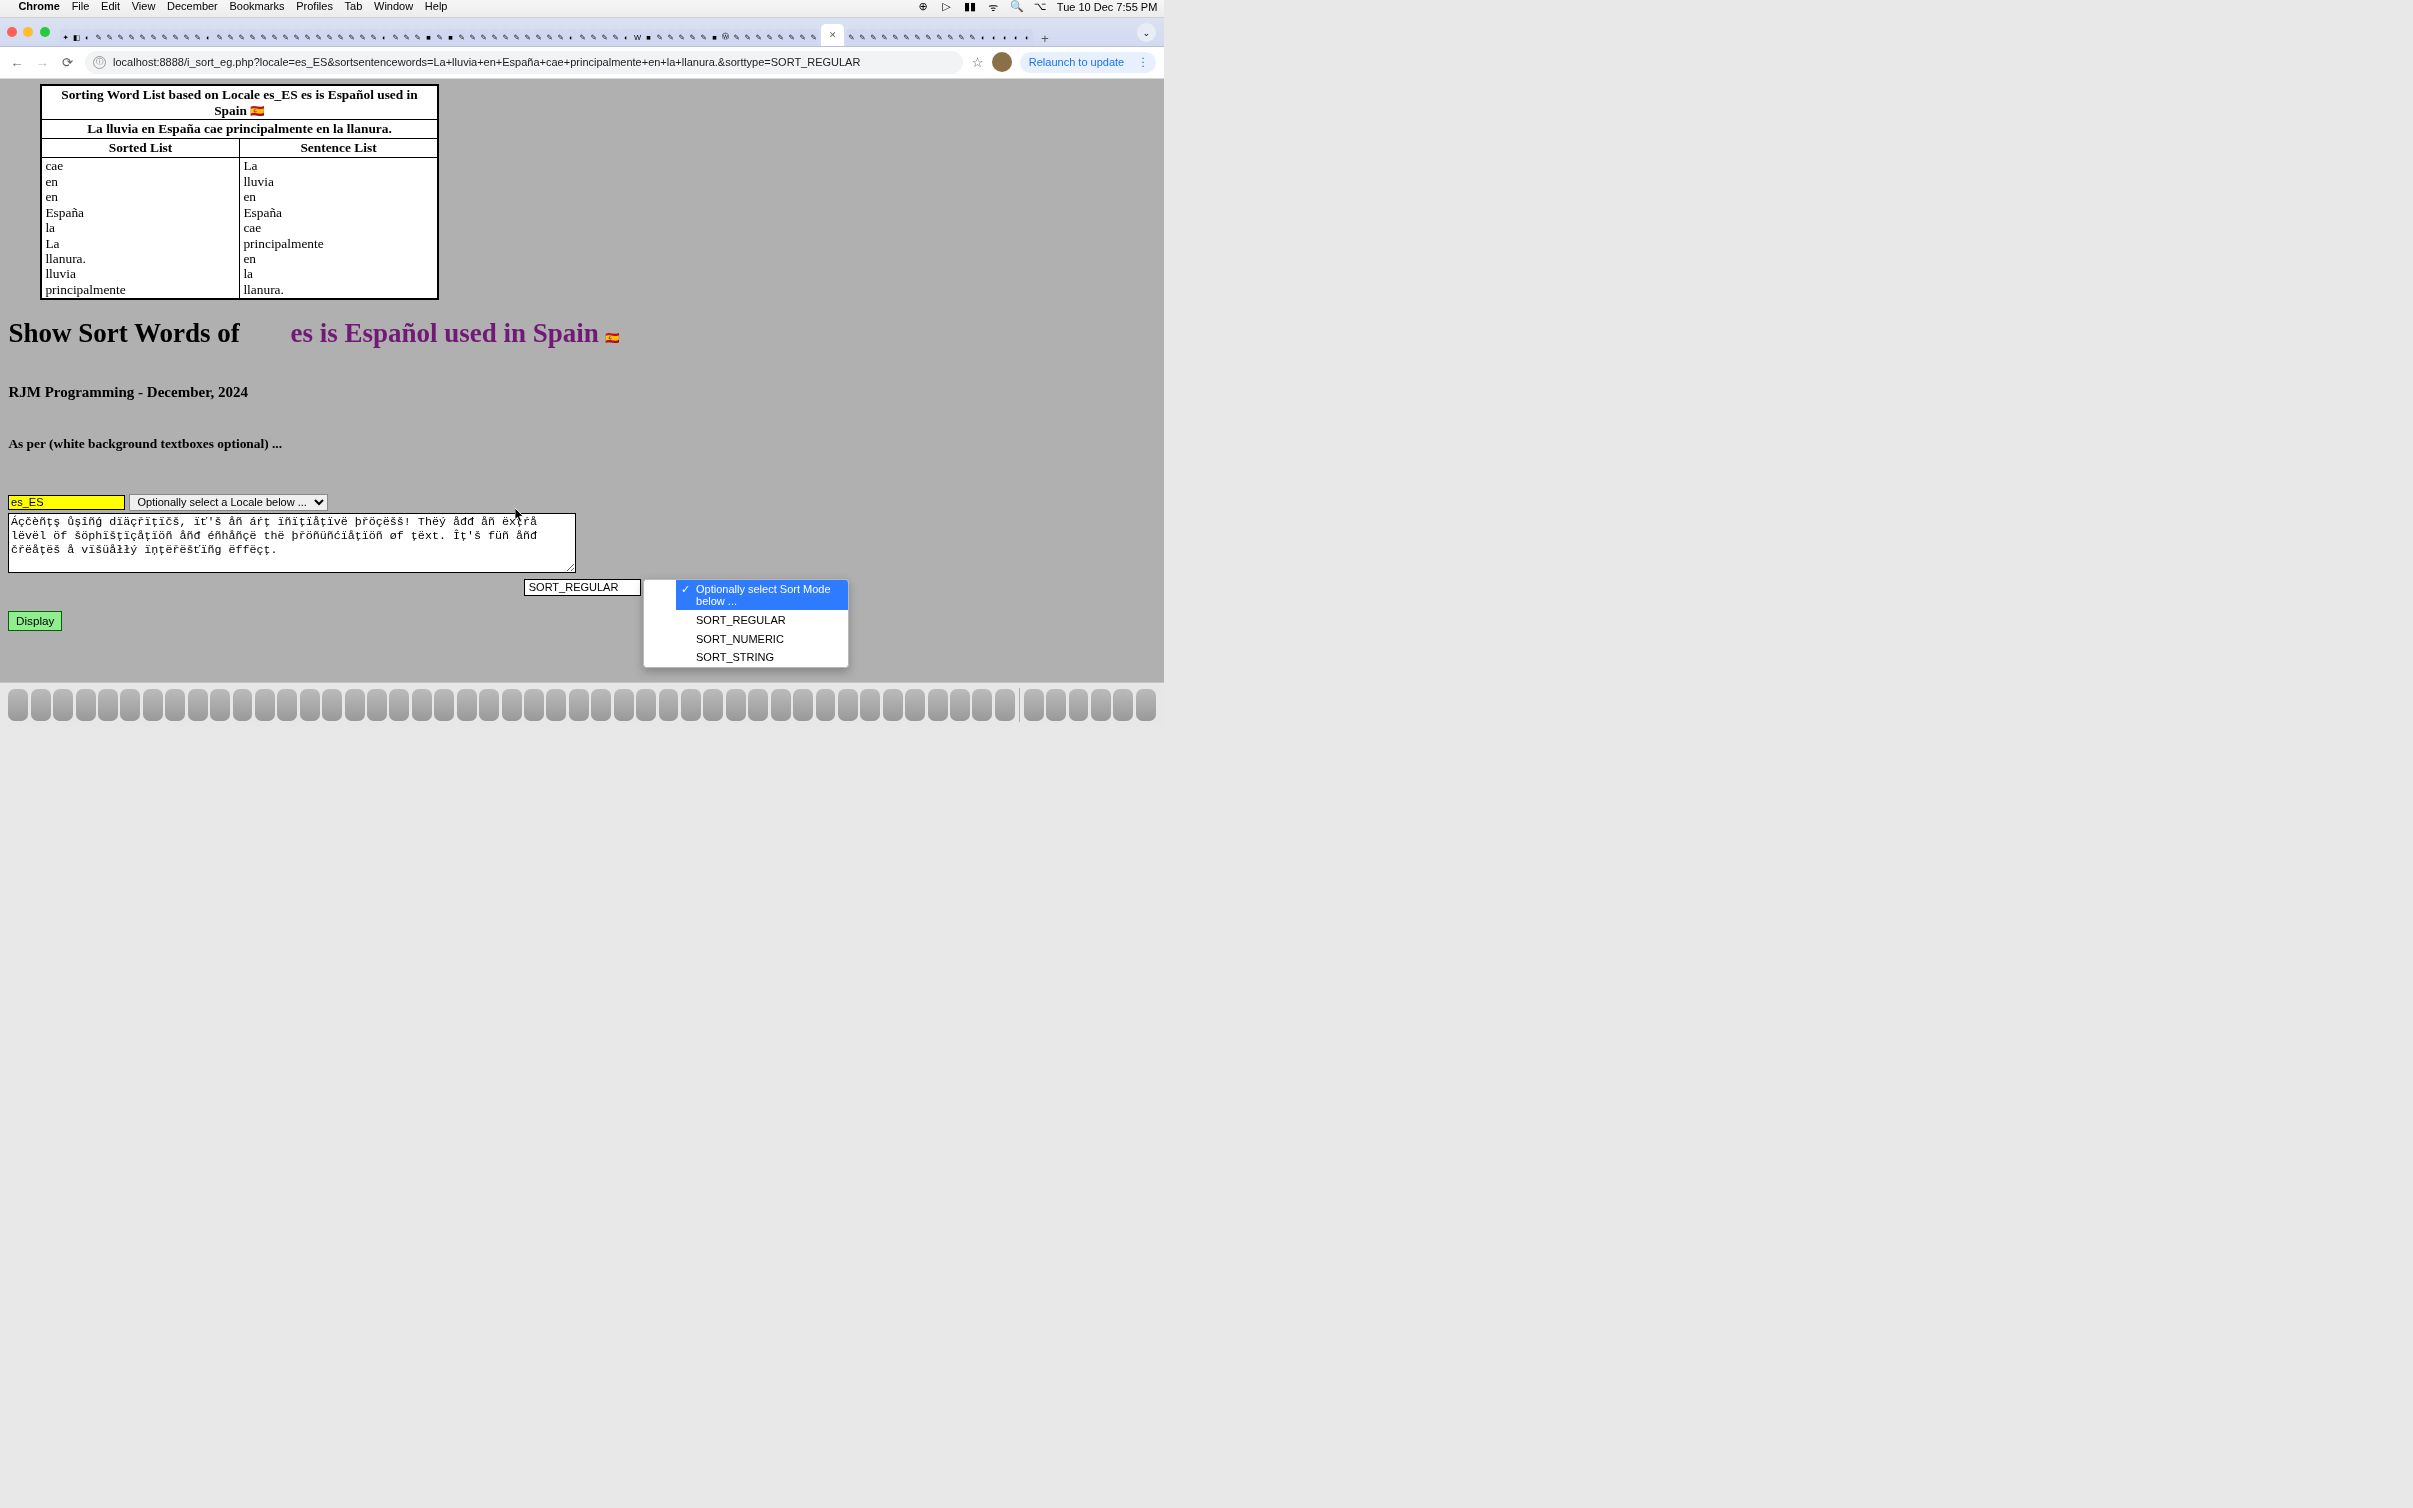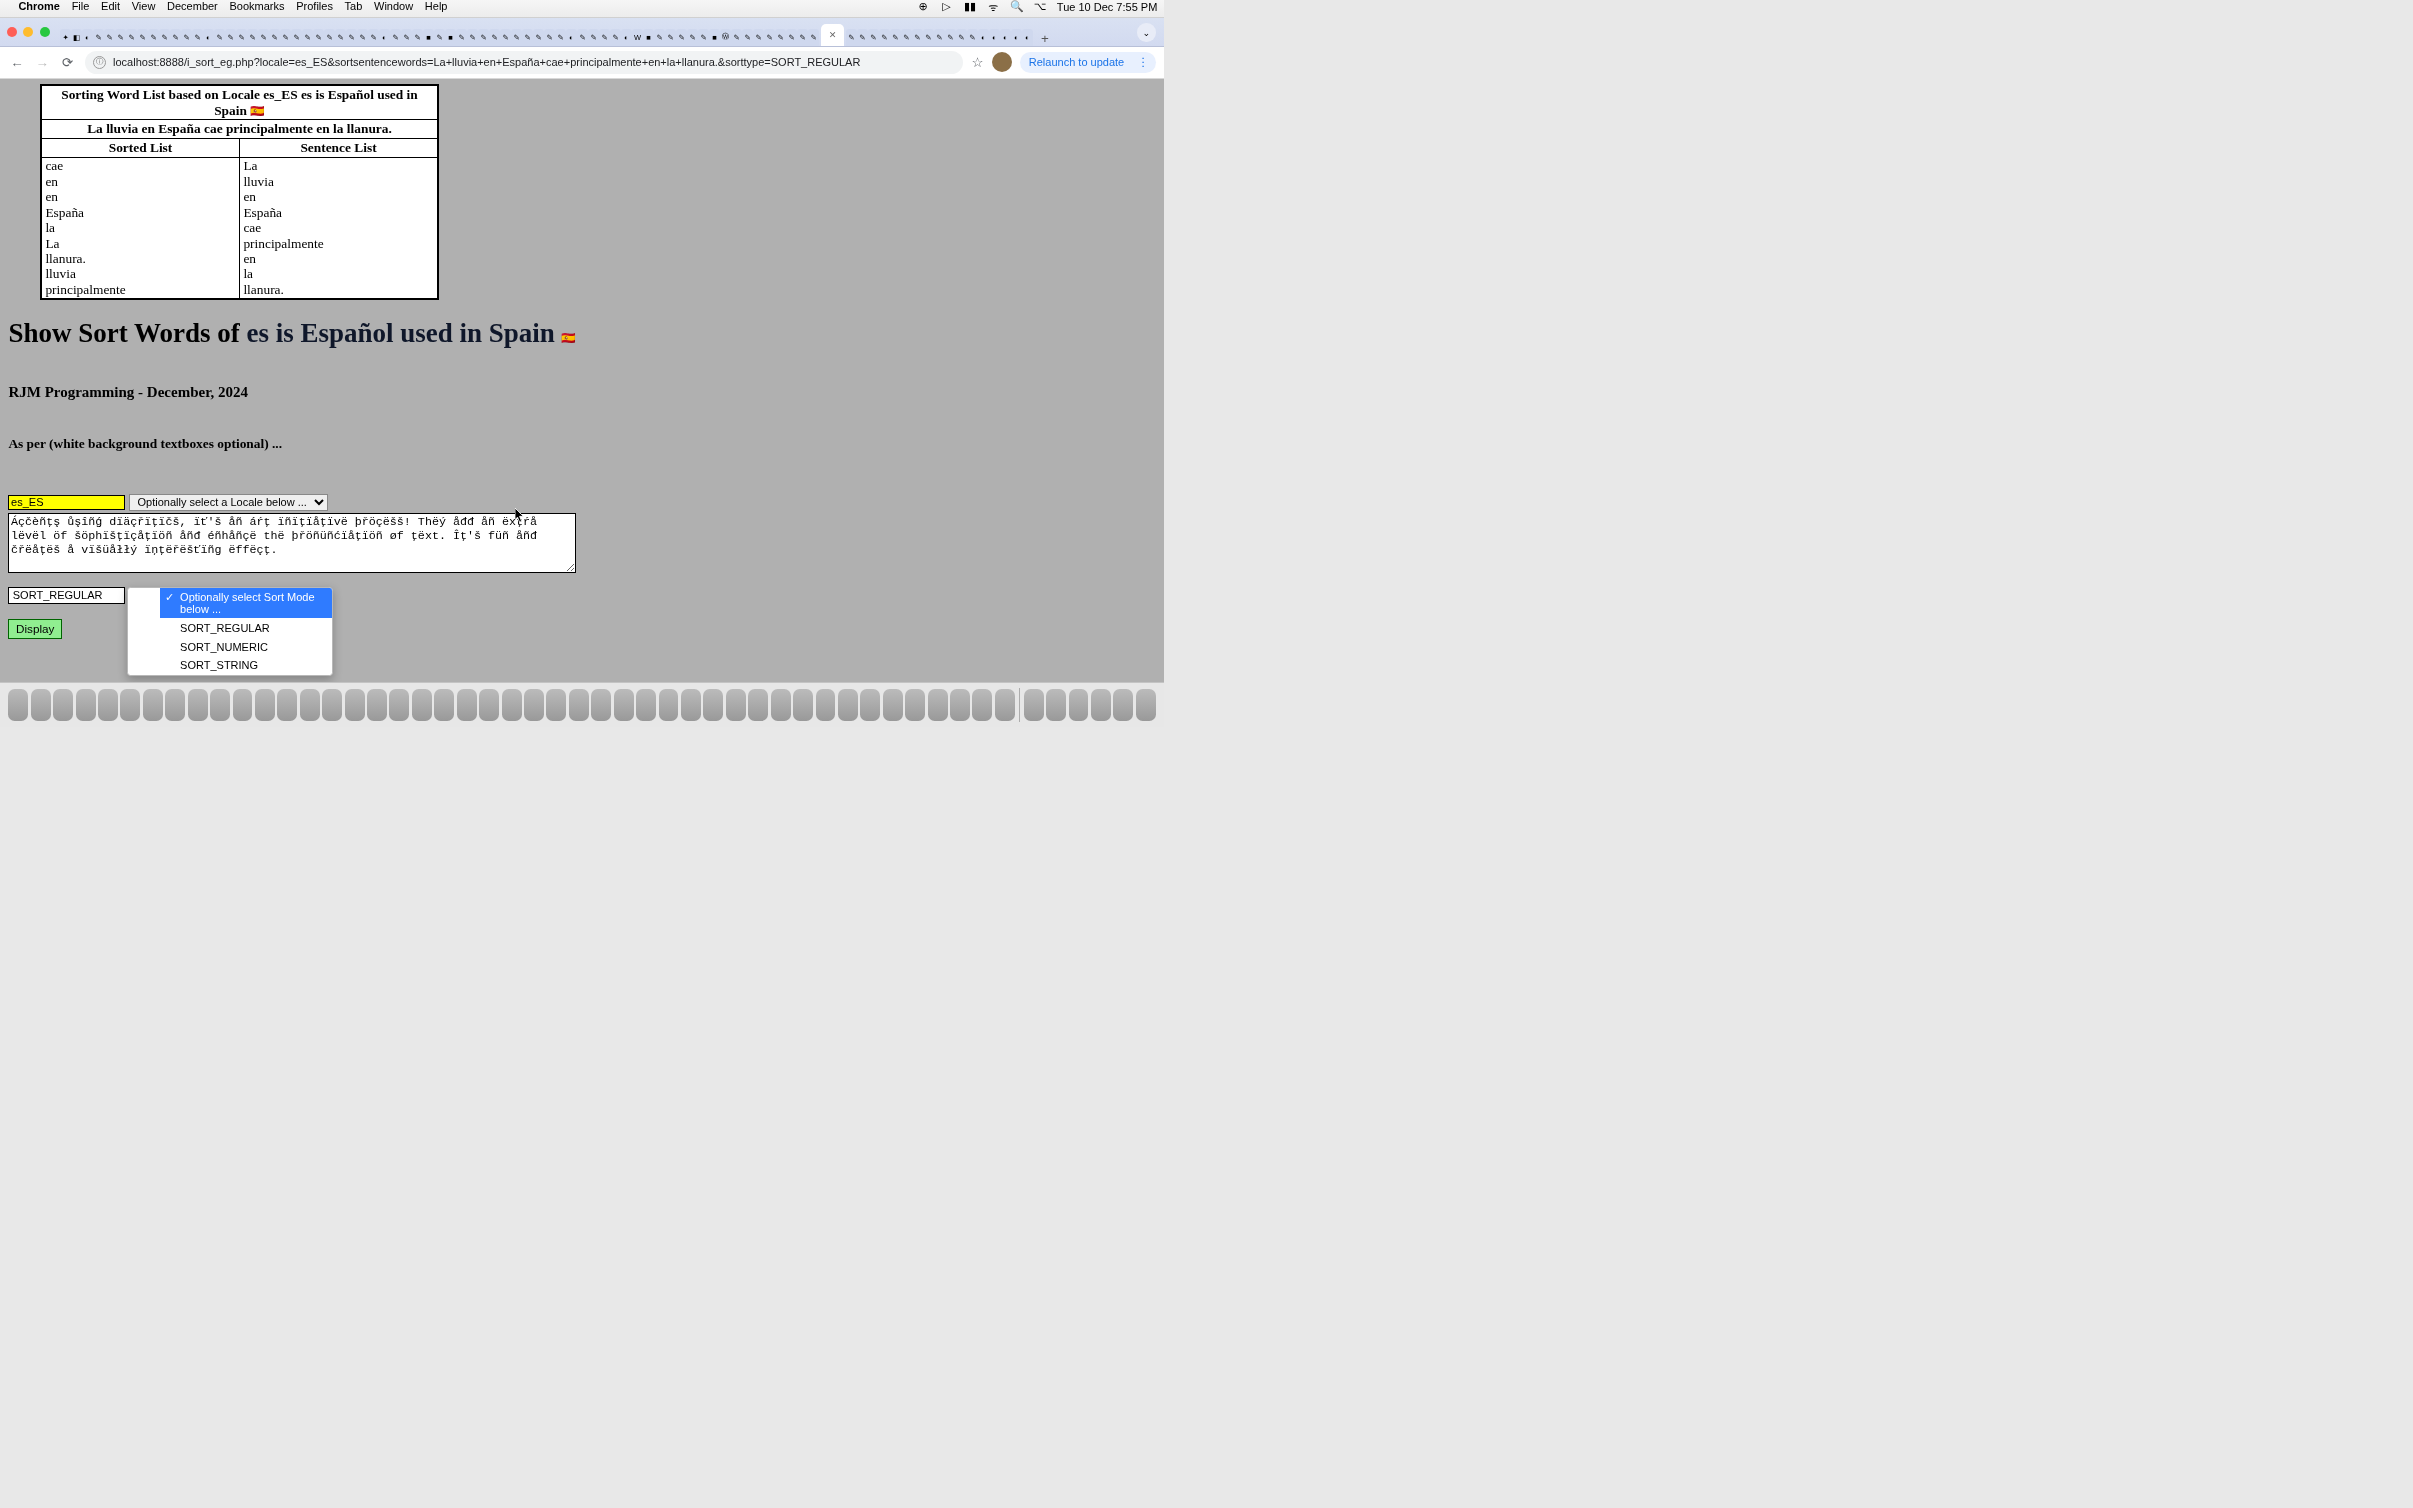--- a/index.html
+++ b/index.html
@@ -126,21 +126,21 @@
 .dbltable .hdr{font-weight:bold;text-align:center;}
 .cell-list div{line-height:1.15;}
 .flag{font-size:11.7px;}
 
 h1.bigtitle{
   font-family:"Times New Roman",serif;
   font-size:27px;
   font-weight:bold;
   margin:15px 0 3.4px 3.4px;
 }
-h1.bigtitle .locale-name{color:#0f172a;}
+h1.bigtitle .locale-name{color:#701a75;margin-left:44px;}
 h3.subline{font-family:"Times New Roman",serif;font-size:15px;font-weight:bold;margin:35px 0 3.4px 3.4px;}
 .asper{font-family:"Times New Roman",serif;font-size:13.4px;font-weight:bold;margin:35px 0 3.4px 3.4px;}
 
 .form-area{margin:42px 0 0 3.4px;}
 .locale-input{
   background:#ffff00;
   border:0.8px solid #000;
   font-family:Arial,sans-serif;
   font-size:11px;
   padding:0.8px 1.7px;
@@ -154,21 +154,21 @@
   display:block;
   width:568px;height:60px;
   font-family:"Courier New",monospace;
   font-size:11.7px;
   border:0.8px solid #000;
   background:#fff;
   padding:1.7px;
   margin-top:1.7px;
   resize:both;
 }
-.row2{margin-top:14px;display:flex;align-items:flex-start;gap:1.7px;}
+.row2{margin-top:6px;display:flex;align-items:flex-start;gap:1.7px;justify-content:center;}
 .sortmode-value{background:#fff;border:0.8px solid #000;width:117px;}
 .display-btn{
   margin-top:15px;
   background:#90ee90;
   border:1.7px solid #006400;
   padding:2.5px 6.7px;
   font-family:Arial,sans-serif;font-size:11.7px;
   cursor:pointer;
 }
 

